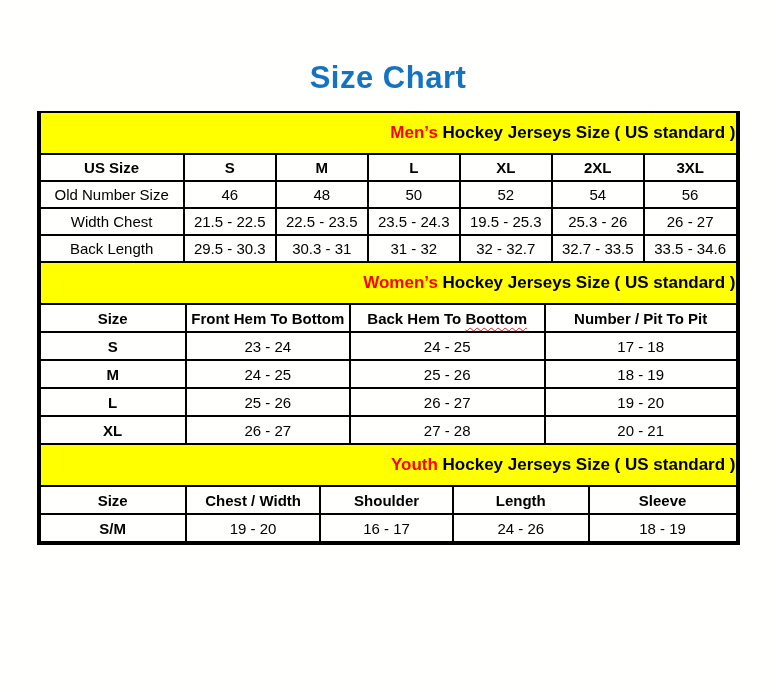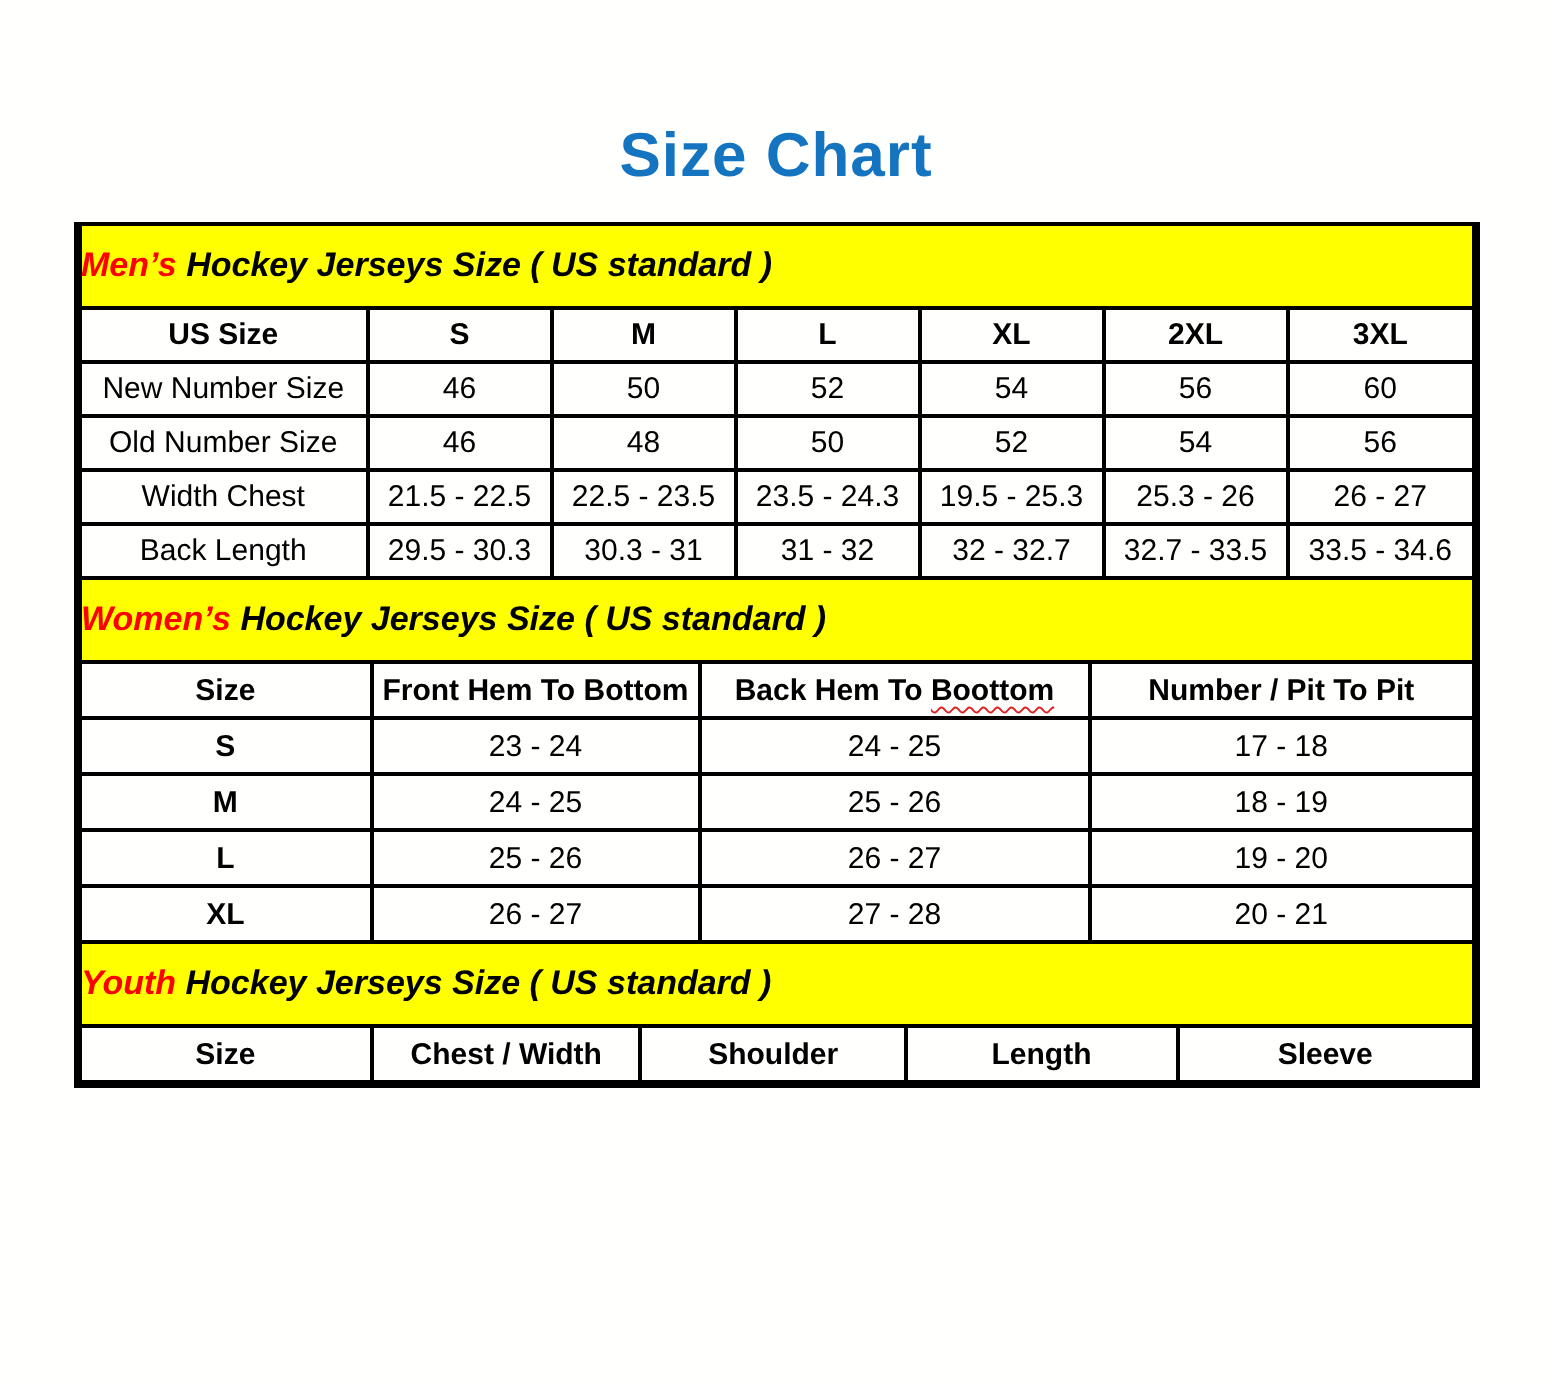--- a/index.html
+++ b/index.html
@@ -23,27 +23,26 @@
   }
   .chart {
     width: 699px;
     margin: 15px auto 0 auto;
     border: 2px solid var(--border-color, #000000);
   }
   .banner {
     background: var(--banner-bg, #FFFF00);
     height: 40px;
     line-height: 40px;
-    text-align: left;
+    text-align: right;
     font-weight: 700;
     font-size: 17px;
     color: #000;
     border-left: 2px solid var(--border-color, #000000);
     border-right: 2px solid var(--border-color, #000000);
-    font-style: italic;
   }
   .banner .accent { color: var(--accent-red, #FF0000); }
   table.tbl {
     width: 100%;
     border-collapse: collapse;
     table-layout: fixed;
     font-size: 15px;
     color: #000;
   }
   .tbl th, .tbl td {
@@ -96,29 +95,20 @@
         <tr>
           <th>US Size</th>
           <th>S</th>
           <th>M</th>
           <th>L</th>
           <th>XL</th>
           <th>2XL</th>
           <th>3XL</th>
         </tr>
         <tr>
-          <td>New Number Size</td>
-          <td>46</td>
-          <td>50</td>
-          <td>52</td>
-          <td>54</td>
-          <td>56</td>
-          <td>60</td>
-        </tr>
-        <tr>
           <td>Old Number Size</td>
           <td>46</td>
           <td>48</td>
           <td>50</td>
           <td>52</td>
           <td>54</td>
           <td>56</td>
         </tr>
         <tr>
           <td>Width Chest</td>
@@ -204,17 +194,24 @@
           <col style="width:21.2%">
       </colgroup>
       <tbody>
         <tr>
           <th>Size</th>
           <th>Chest / Width</th>
           <th>Shoulder</th>
           <th>Length</th>
           <th>Sleeve</th>
         </tr>
+        <tr>
+          <td class="size-cell">S/M</td>
+          <td>19 - 20</td>
+          <td>16 - 17</td>
+          <td>24 - 26</td>
+          <td>18 - 19</td>
+        </tr>
       </tbody>
     </table>
 
   </div>
 </div>
 
 </body></html>

